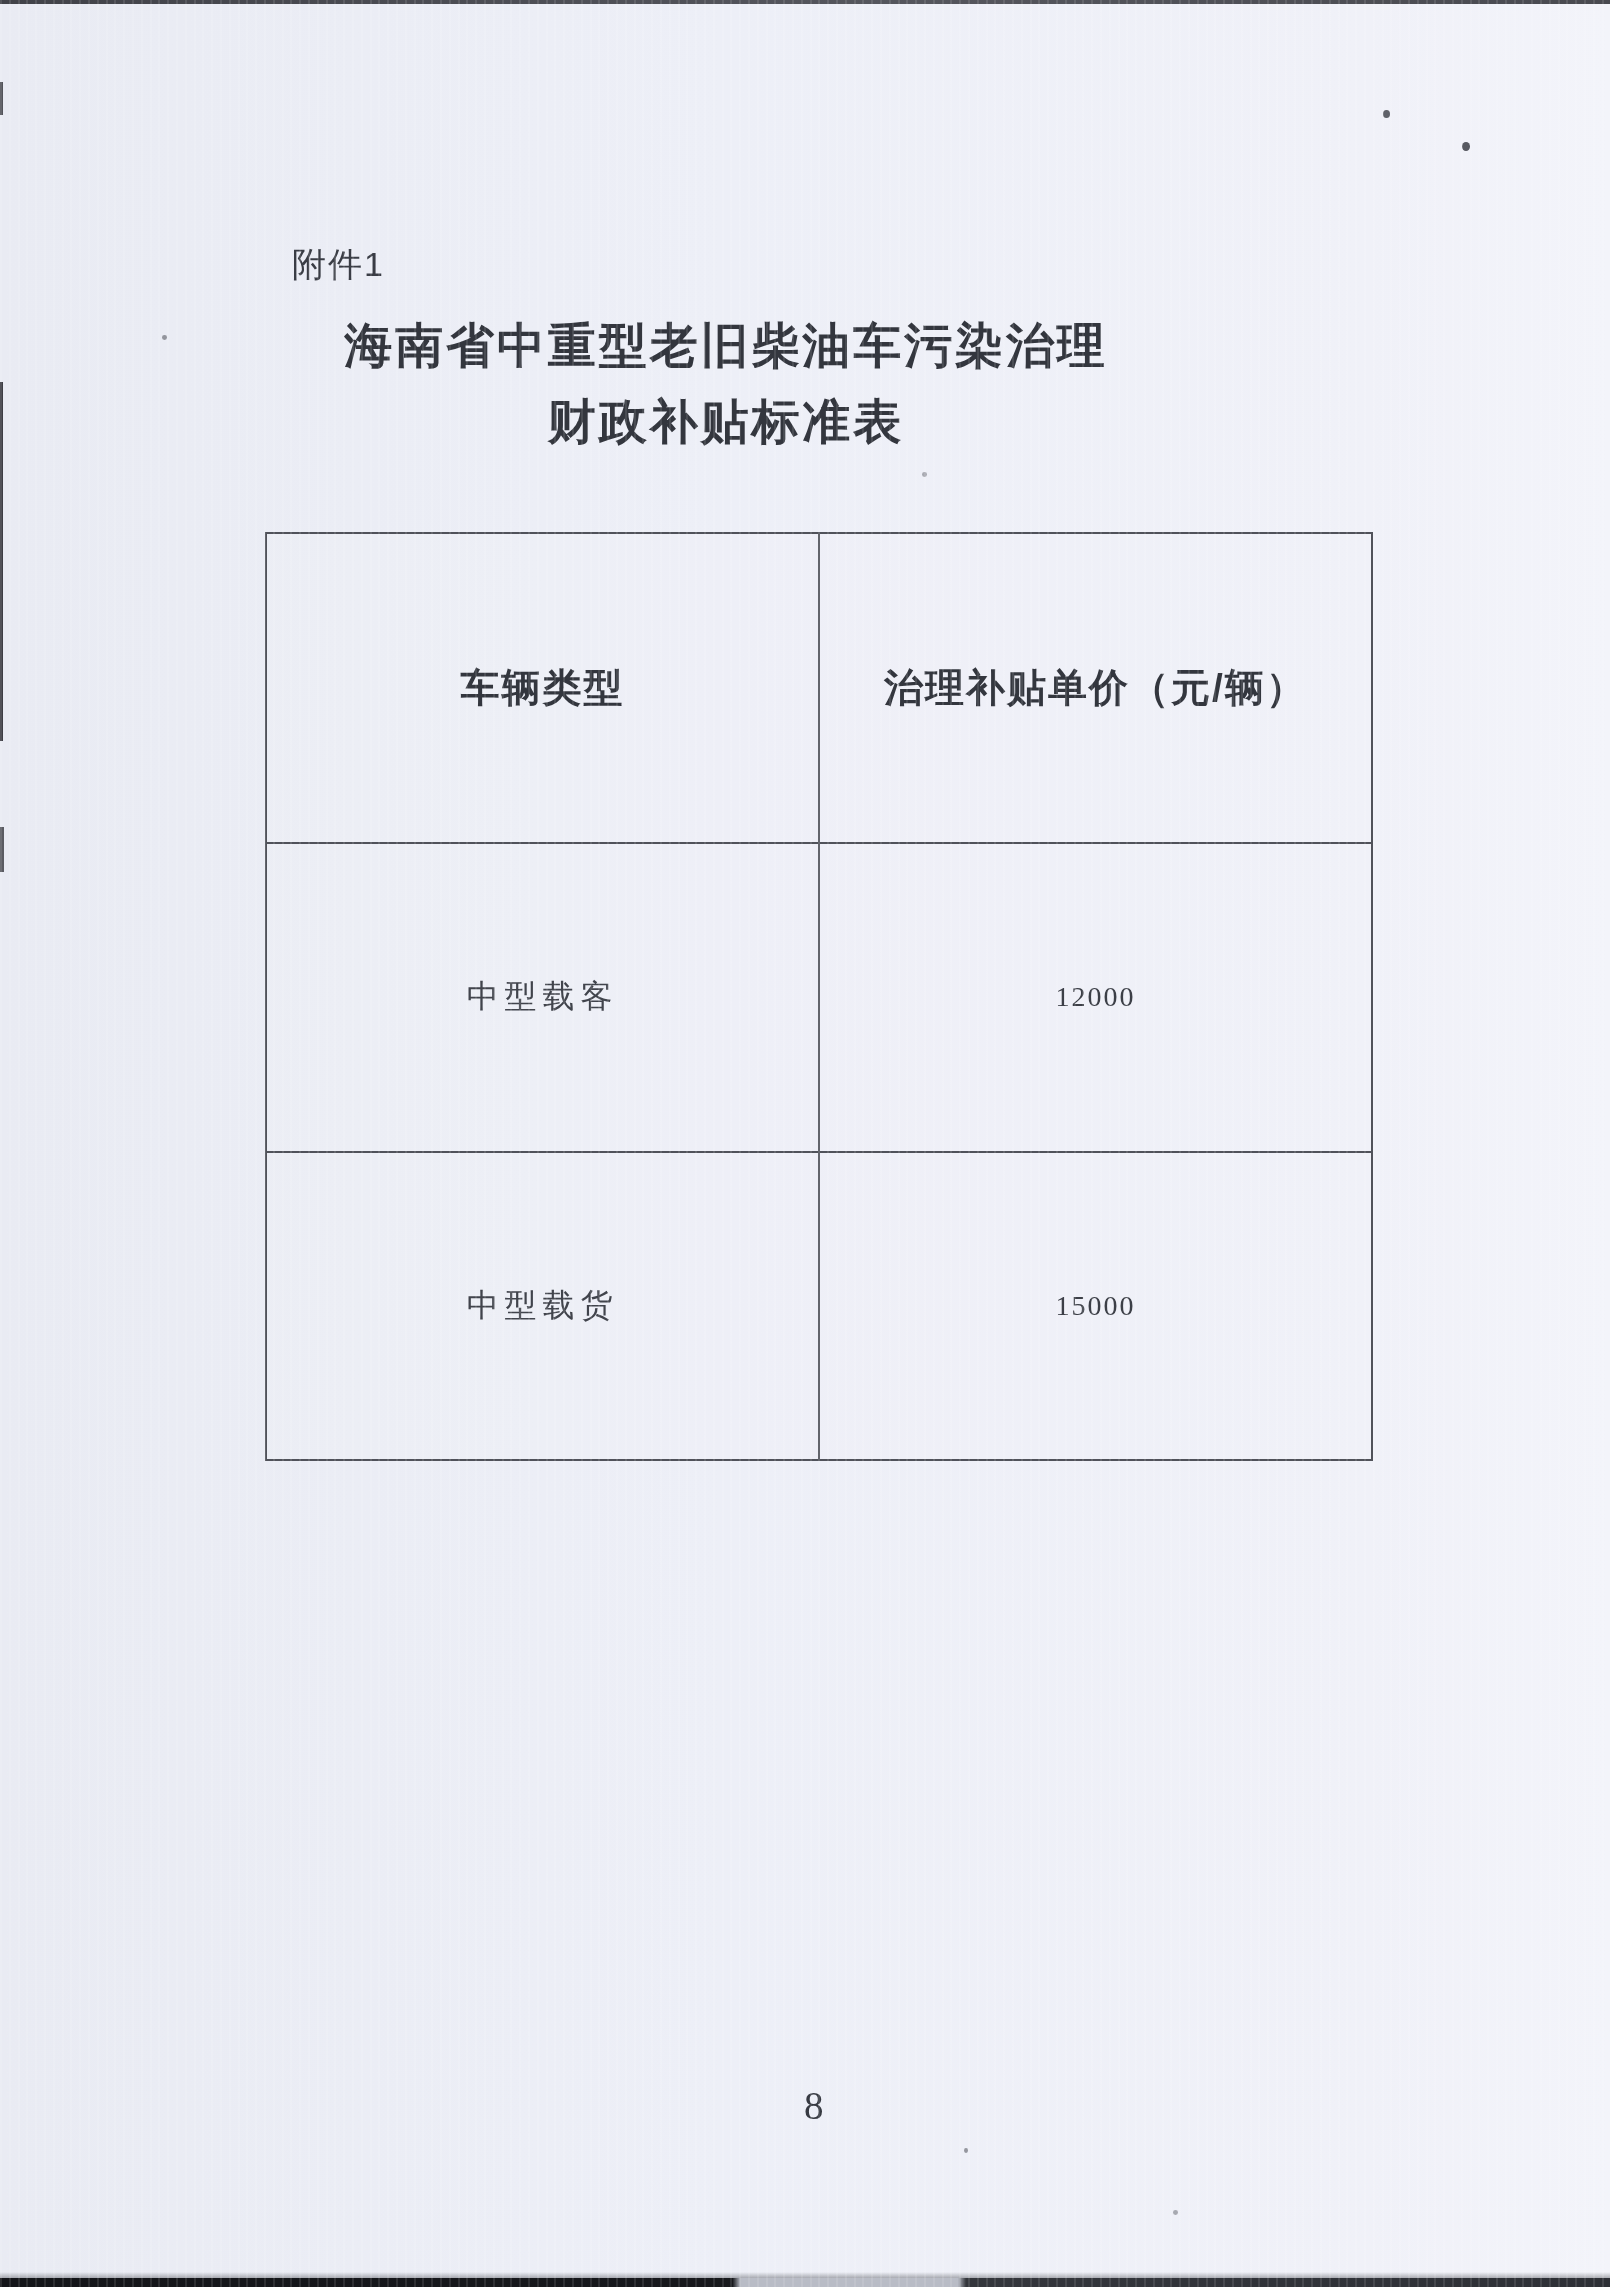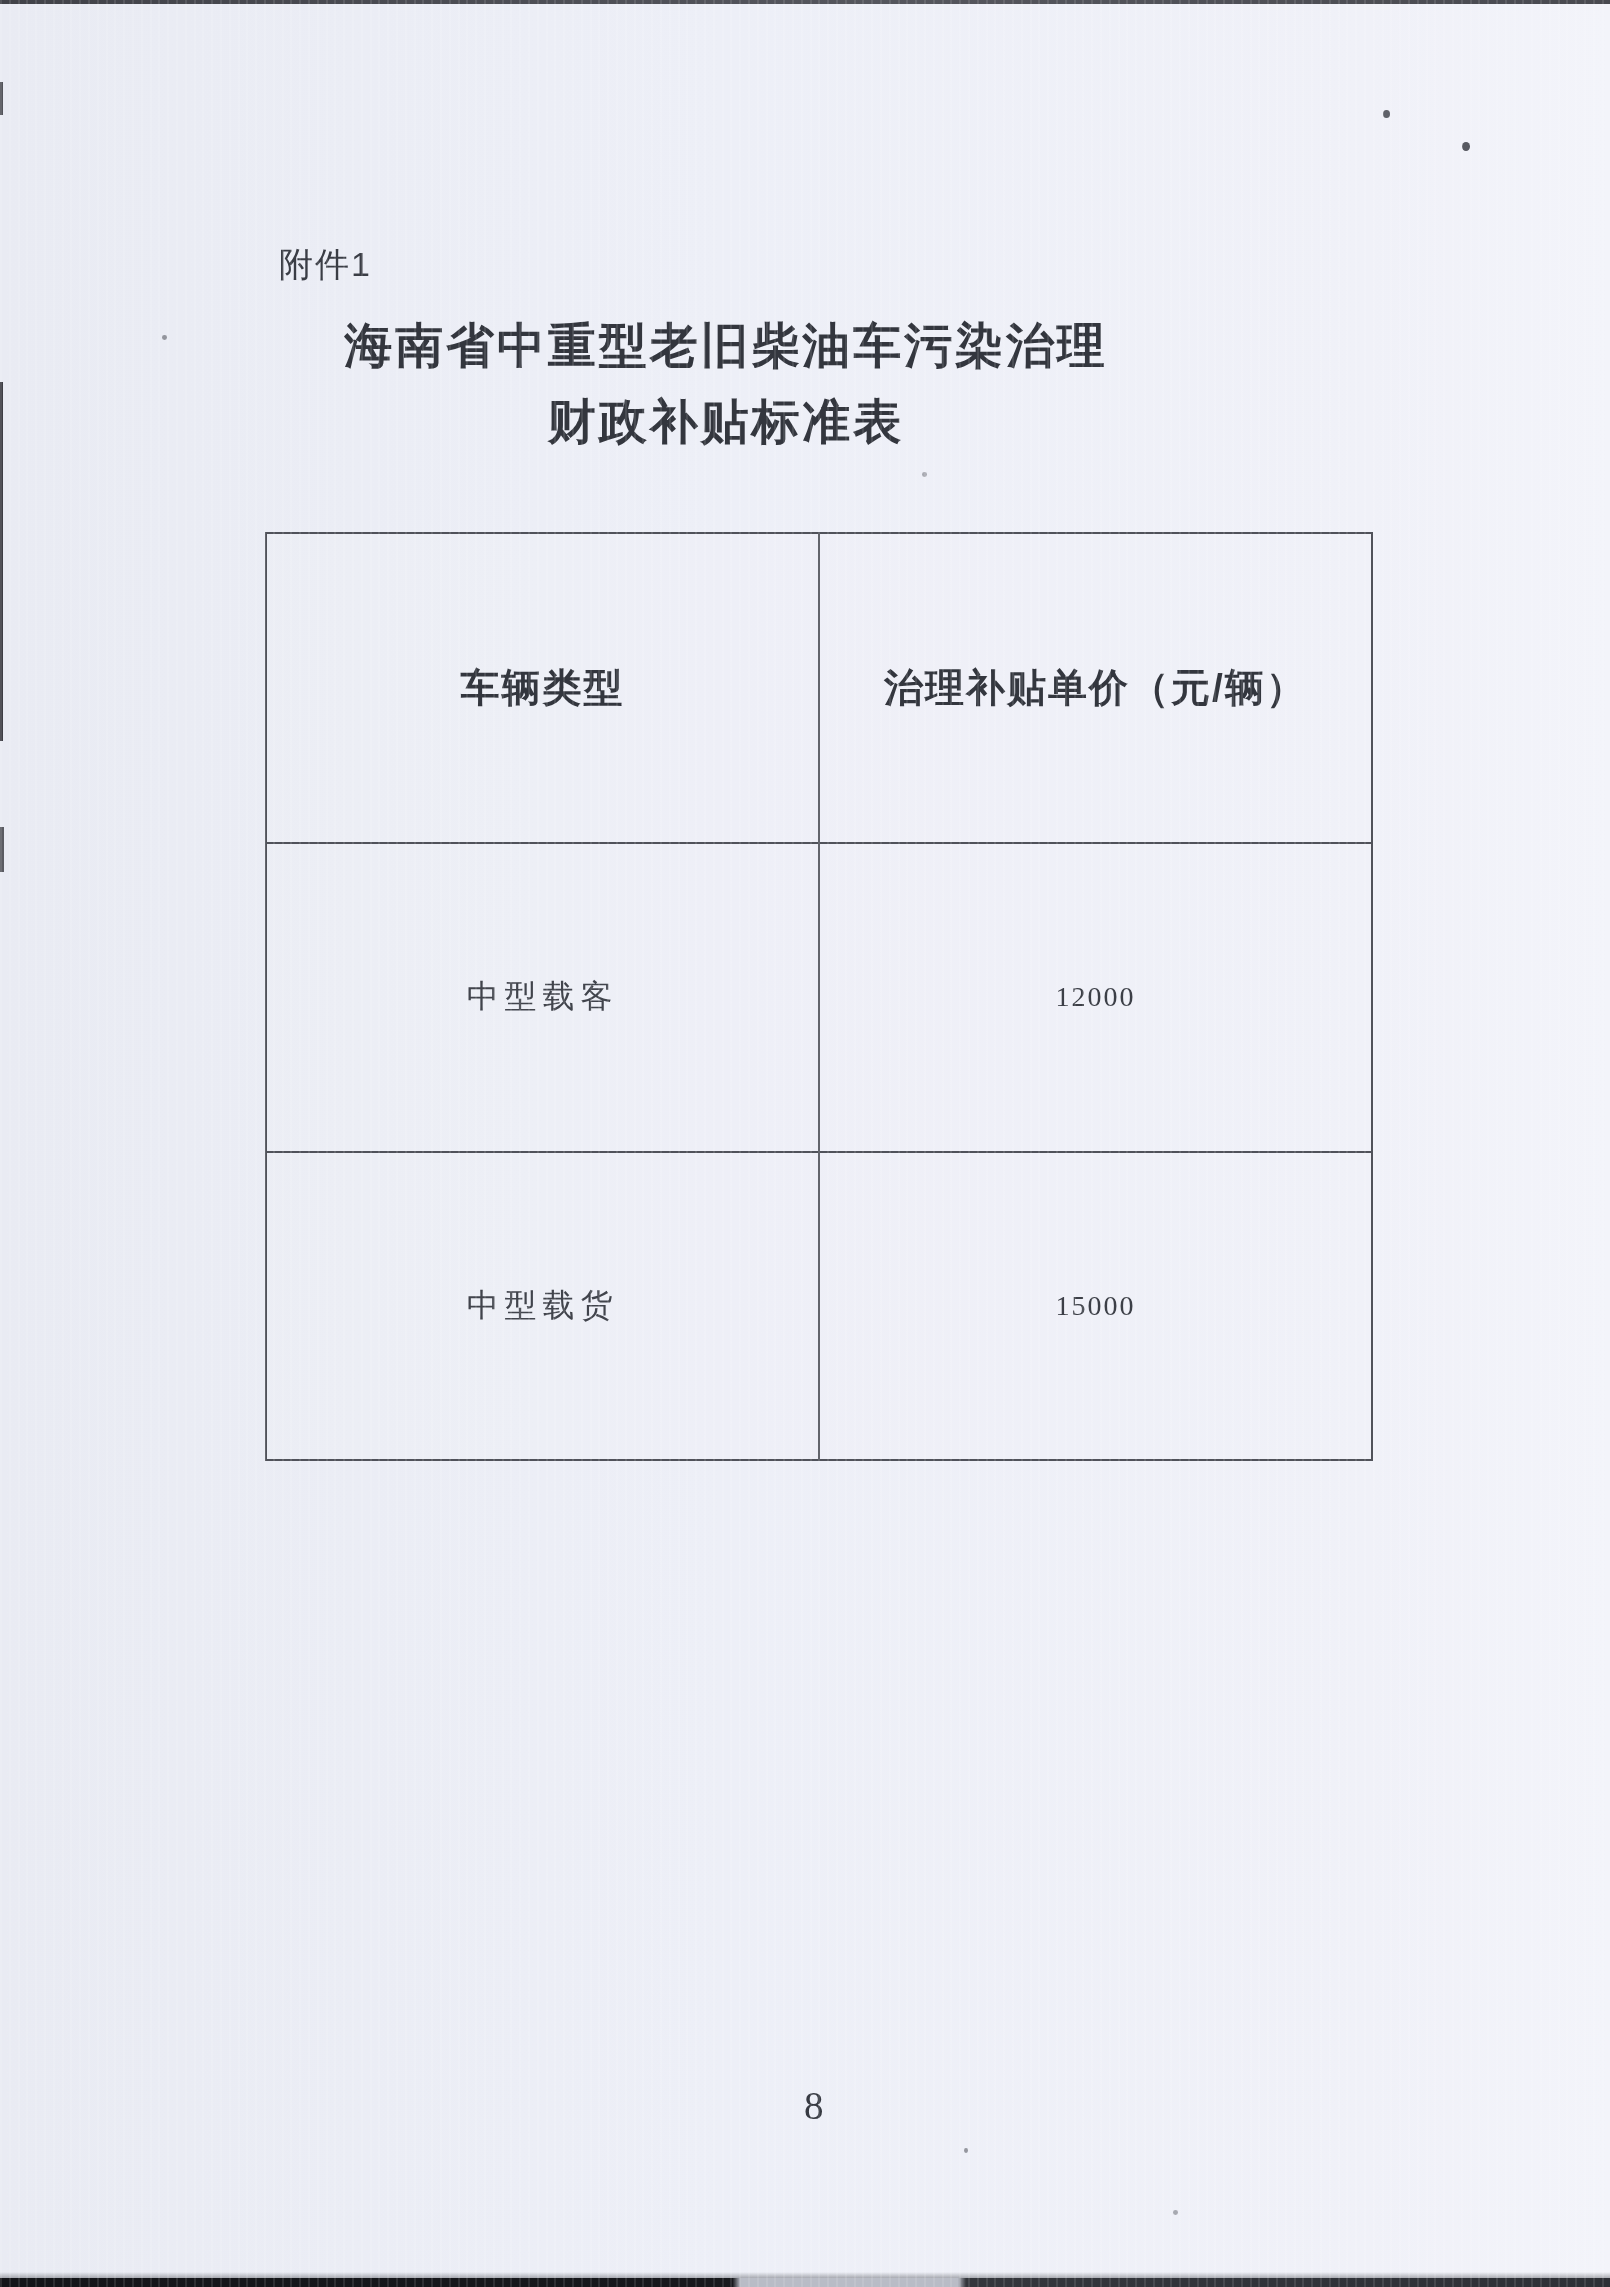--- a/index.html
+++ b/index.html
@@ -40,21 +40,21 @@
   .speck-1{left:1383px;top:110px;width:6.8px;height:7.8px;opacity:.8;}
   .speck-2{left:1462px;top:142px;width:7.8px;height:8.8px;opacity:.85;}
   .speck-3{left:162px;top:335px;width:4.9px;height:4.9px;opacity:.5;}
   .speck-4{left:922px;top:472px;width:4.9px;height:4.9px;opacity:.4;}
   .speck-5{left:964px;top:2148px;width:3.9px;height:4.9px;opacity:.5;}
   .speck-6{left:1173px;top:2210px;width:4.9px;height:4.9px;opacity:.4;}
 
   
   .ink{color:#383b43;}
   .attachment-label{
-    position:absolute;left:279px;top:242px;
+    position:absolute;left:292px;top:242px;
     font-size:34px;color:#3a3d45;letter-spacing:2px;
   }
   .doc-title{
     position:absolute;left:0;top:308px;width:1452px;
     text-align:center;font-weight:bold;
     font-size:48px;line-height:76px;letter-spacing:2.9px;
     color:#33363e;
   }
   .subsidy-table{
     position:absolute;left:265px;top:532px;

